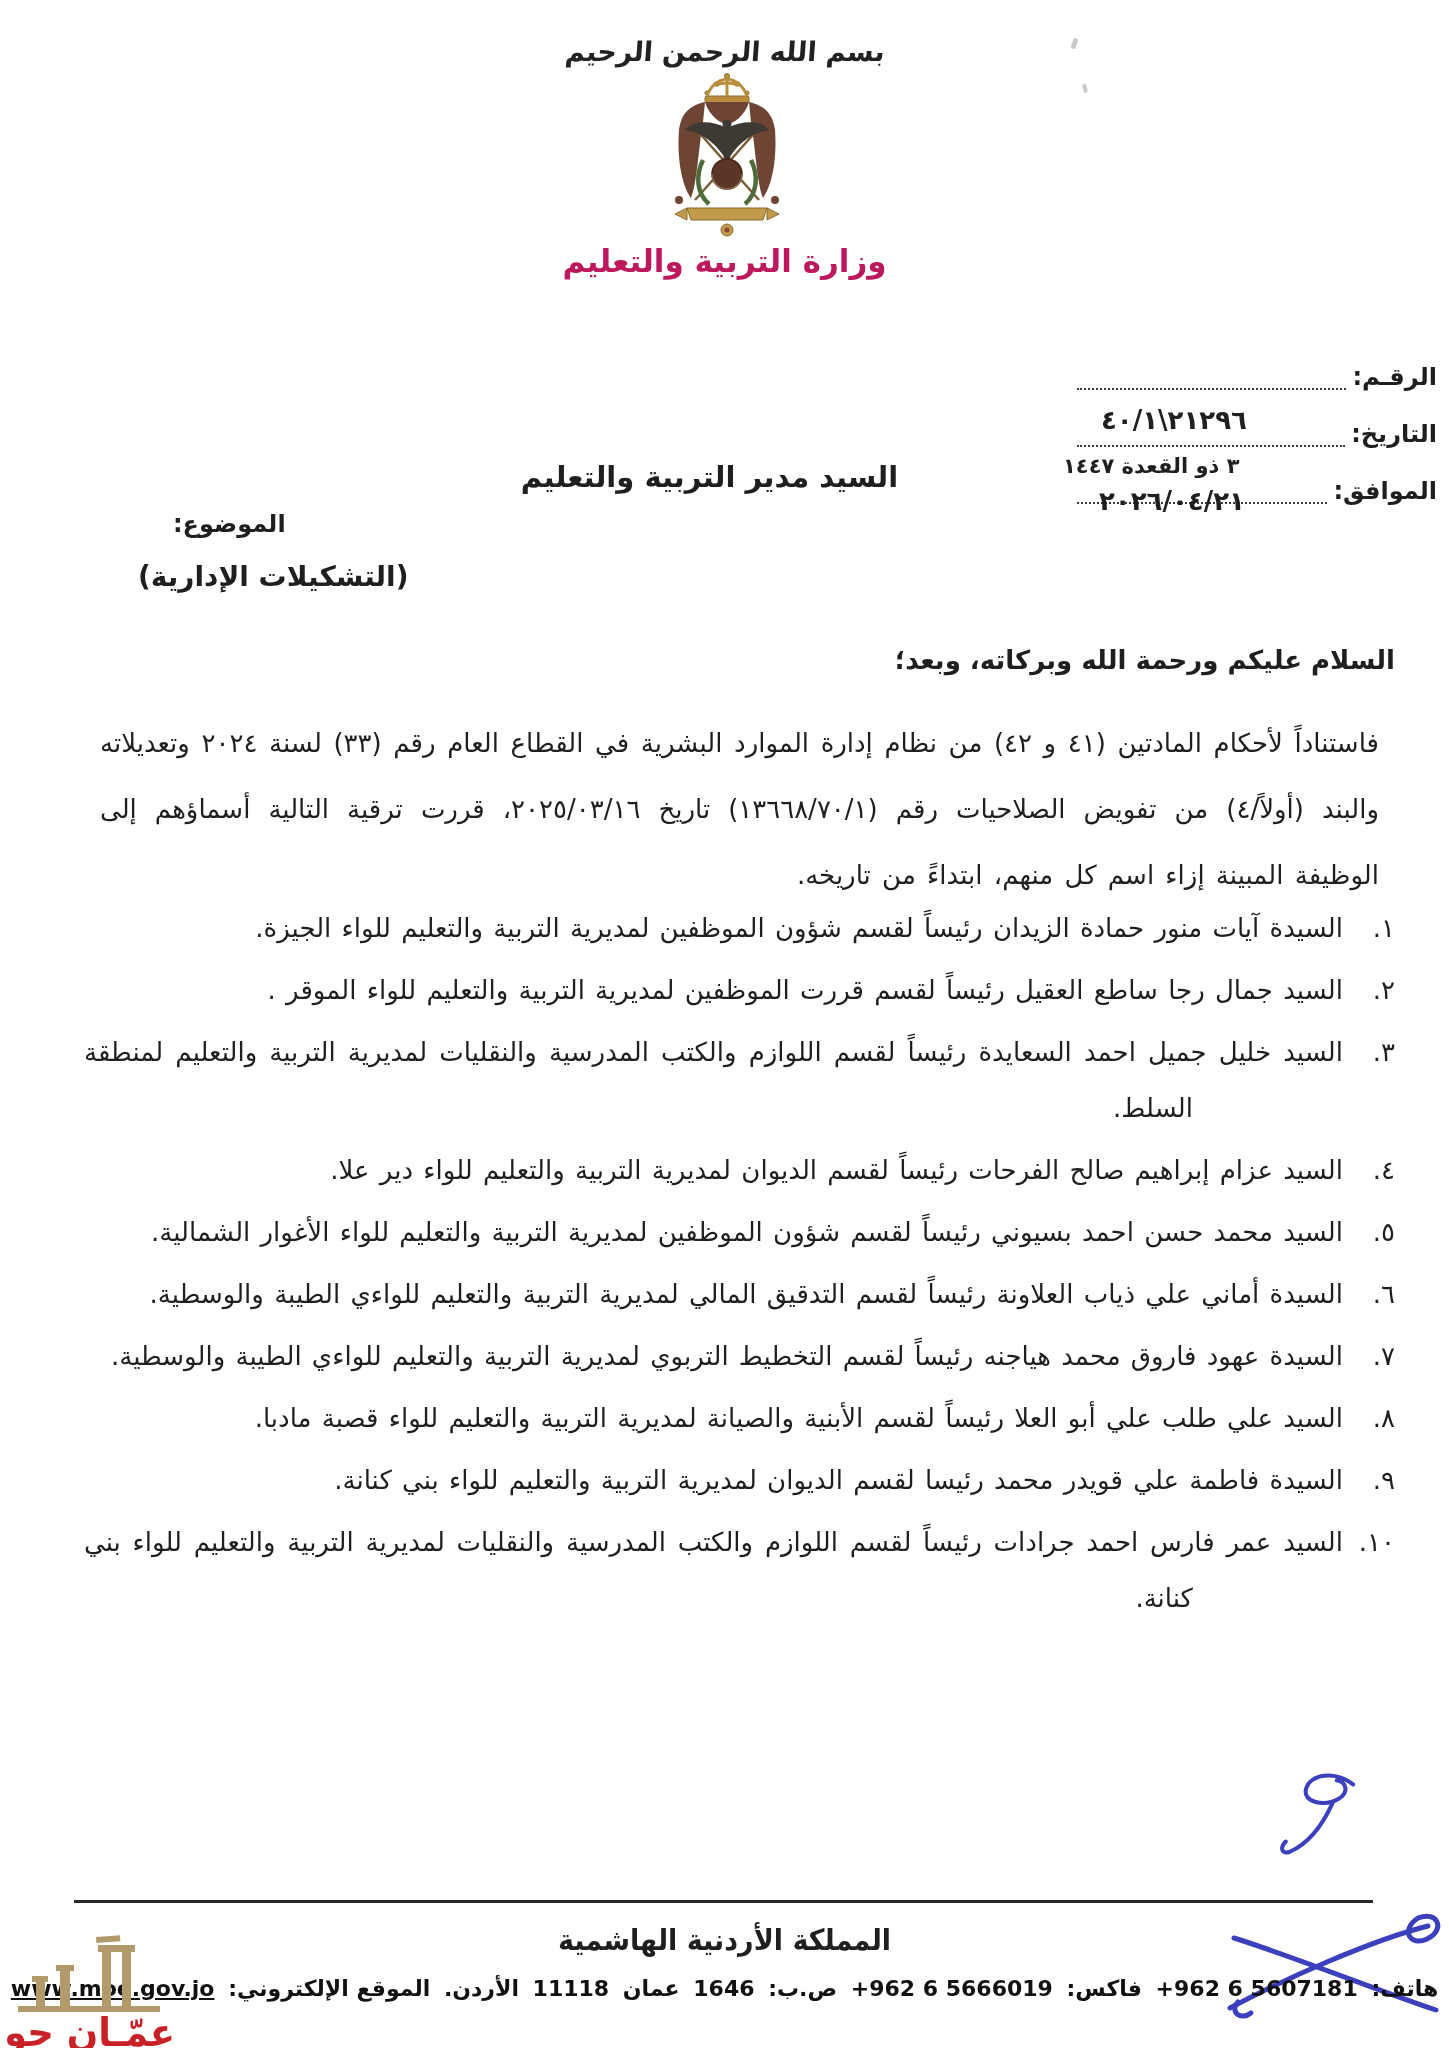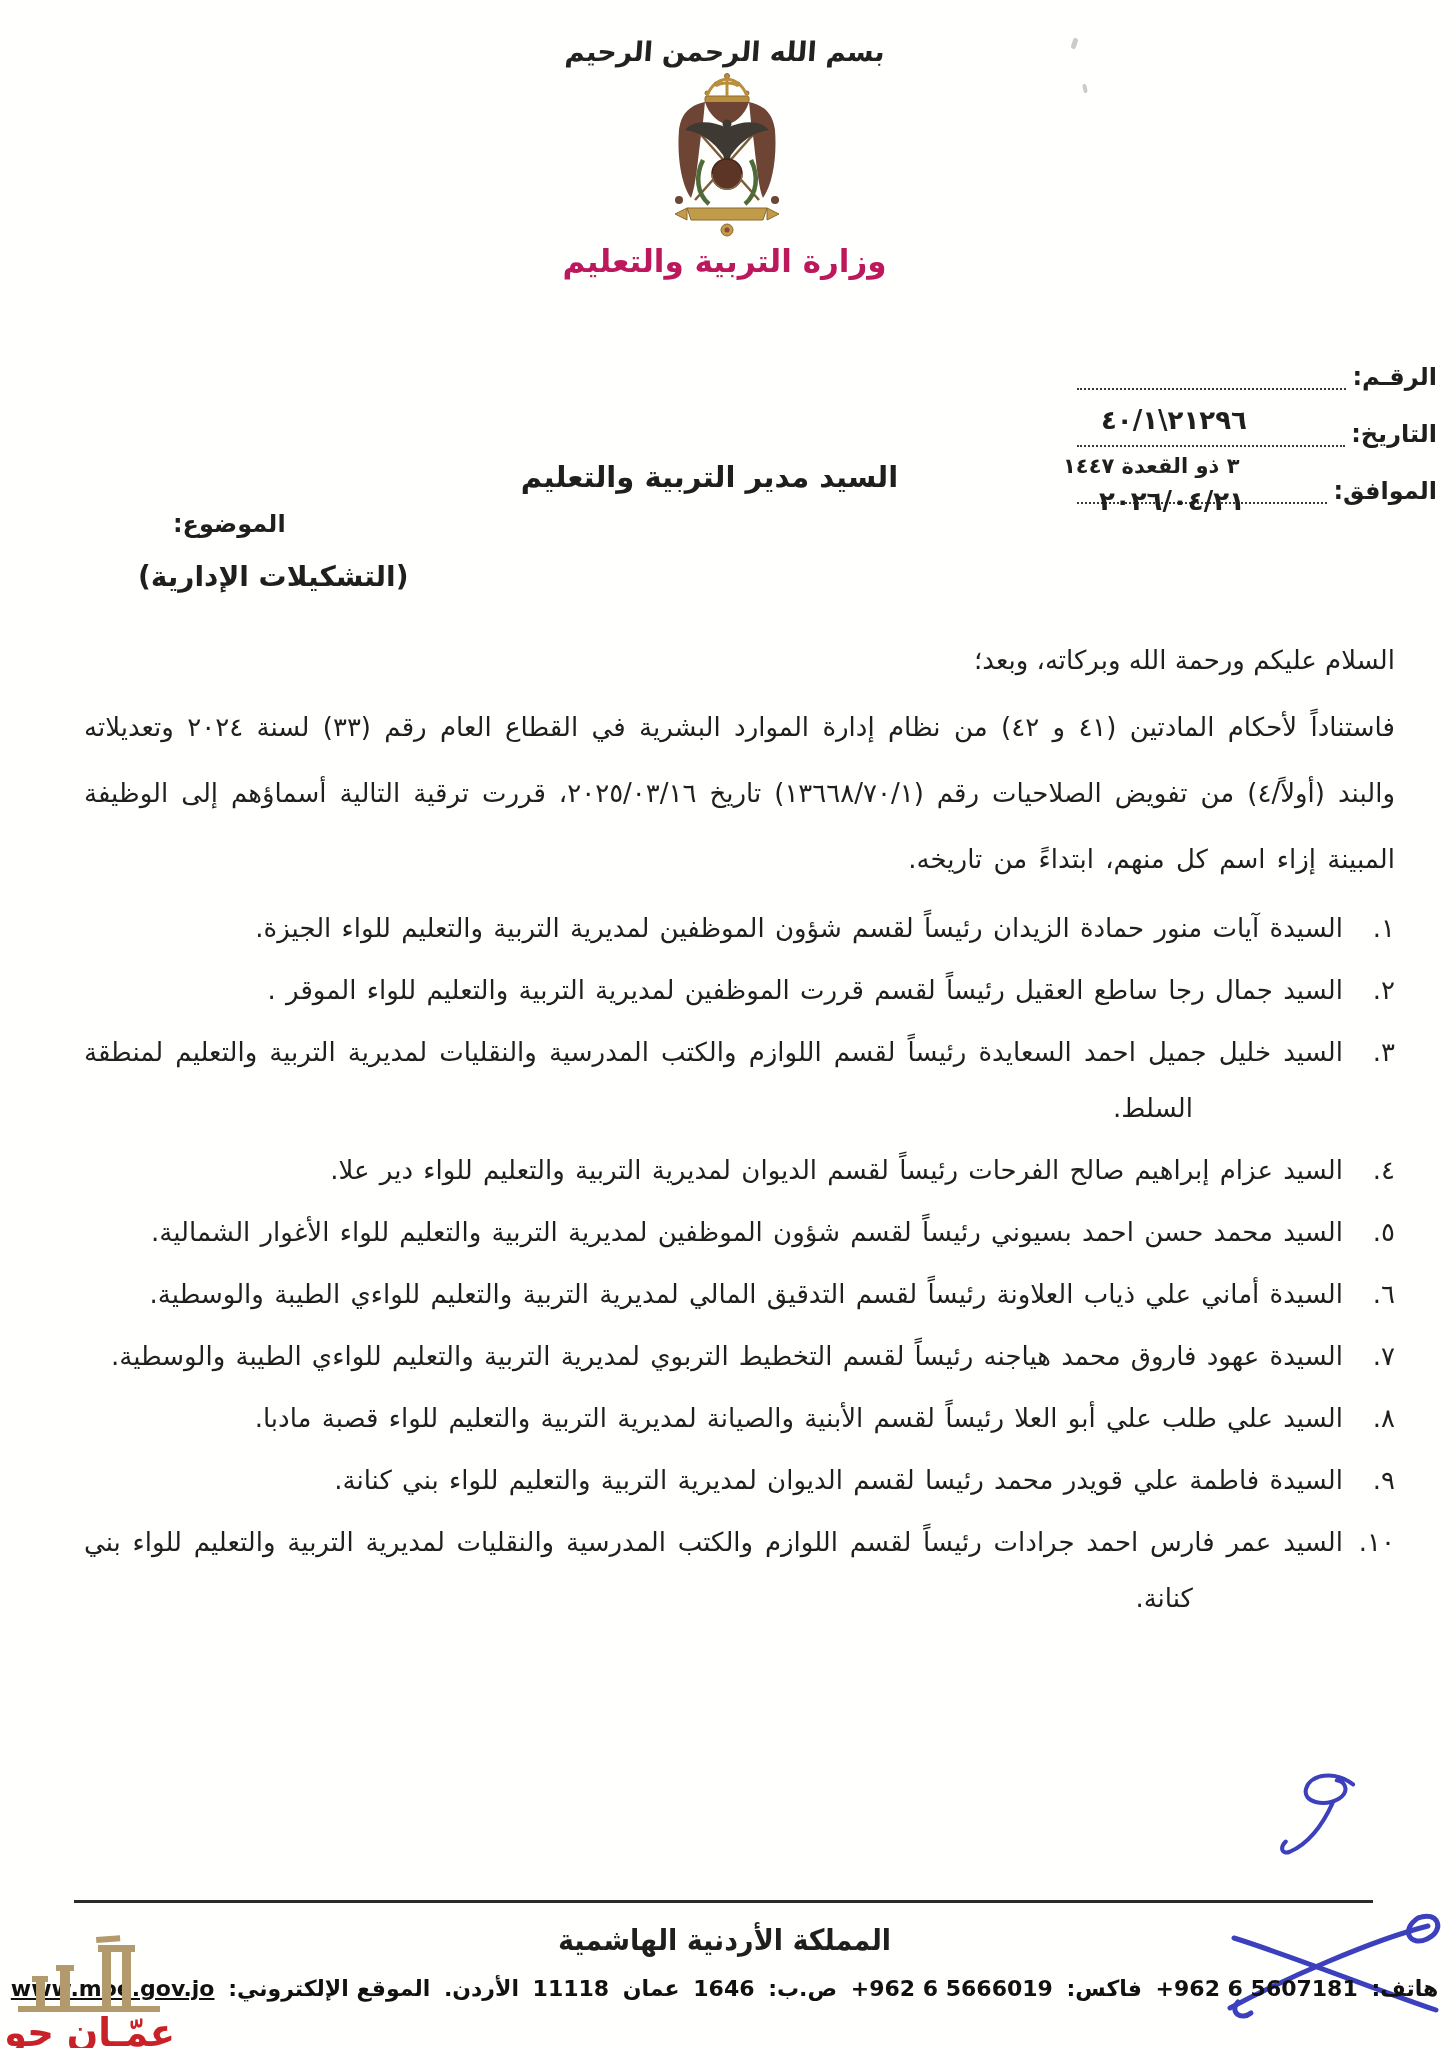--- a/index.html
+++ b/index.html
@@ -40,26 +40,27 @@
   .addressee{
     position:absolute; top:460px; left:50%; transform:translateX(-50%);
     margin-left:-15px; font-size:29px; font-weight:bold; white-space:nowrap;
     direction:rtl;
   }
   .subject-label{position:absolute; top:510px; left:173px; font-size:24px; font-weight:bold; direction:rtl;}
   .subject-value{position:absolute; top:560px; left:138px; font-size:28px; font-weight:bold; direction:rtl;}
   .salutation{
     position:absolute; top:645px; right:54px; font-size:26px; direction:rtl;
     white-space:nowrap;
+    font-weight:bold;
   }
   
   .body-par{
     position:absolute; top:694px; right:54px; left:84px;
     direction:rtl; text-align:justify; font-size:26px; line-height:66px;
-    word-spacing:3px; margin:0;
+    word-spacing:3px; margin:16px;
   }
   .items{position:absolute; top:900px; right:54px; left:84px; direction:rtl;}
   .item{display:flex; margin-bottom:6px; line-height:56px; font-size:26px;}
   .item-num{flex:0 0 52px; white-space:nowrap;}
   .item-text{
     flex:1; text-align:justify; word-spacing:2px;
     padding-right:150px; text-indent:-150px;
   }
   
   .sig{position:absolute;}

